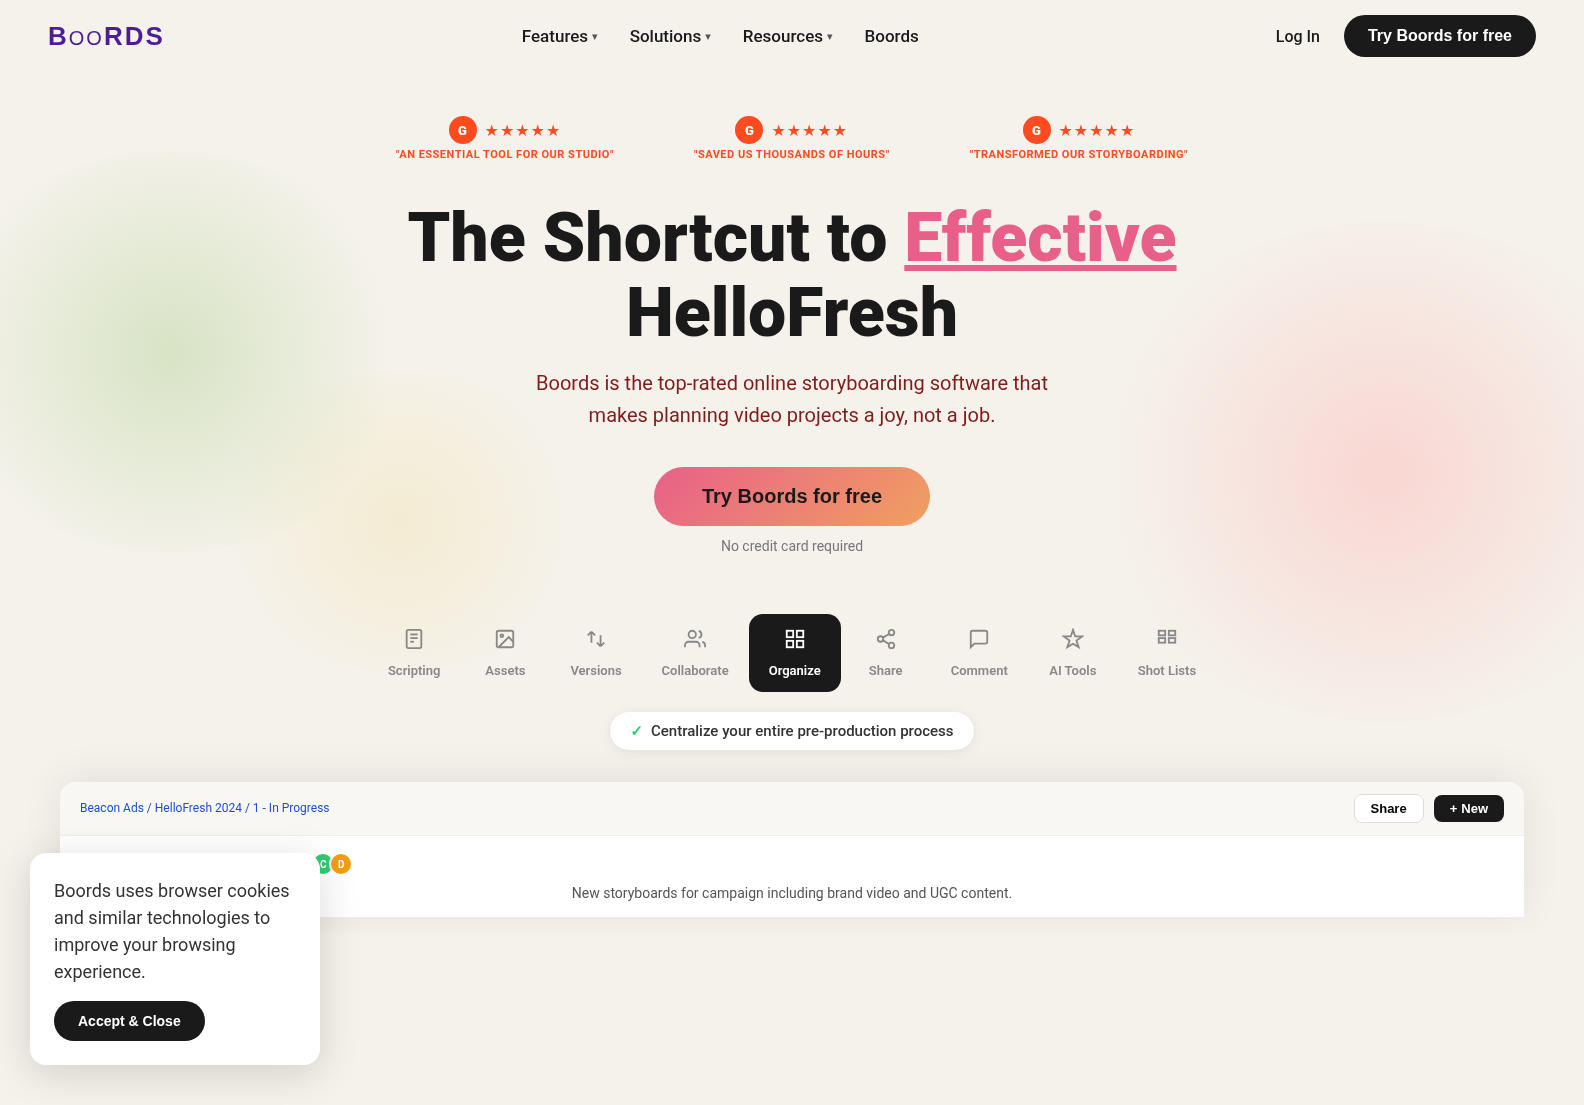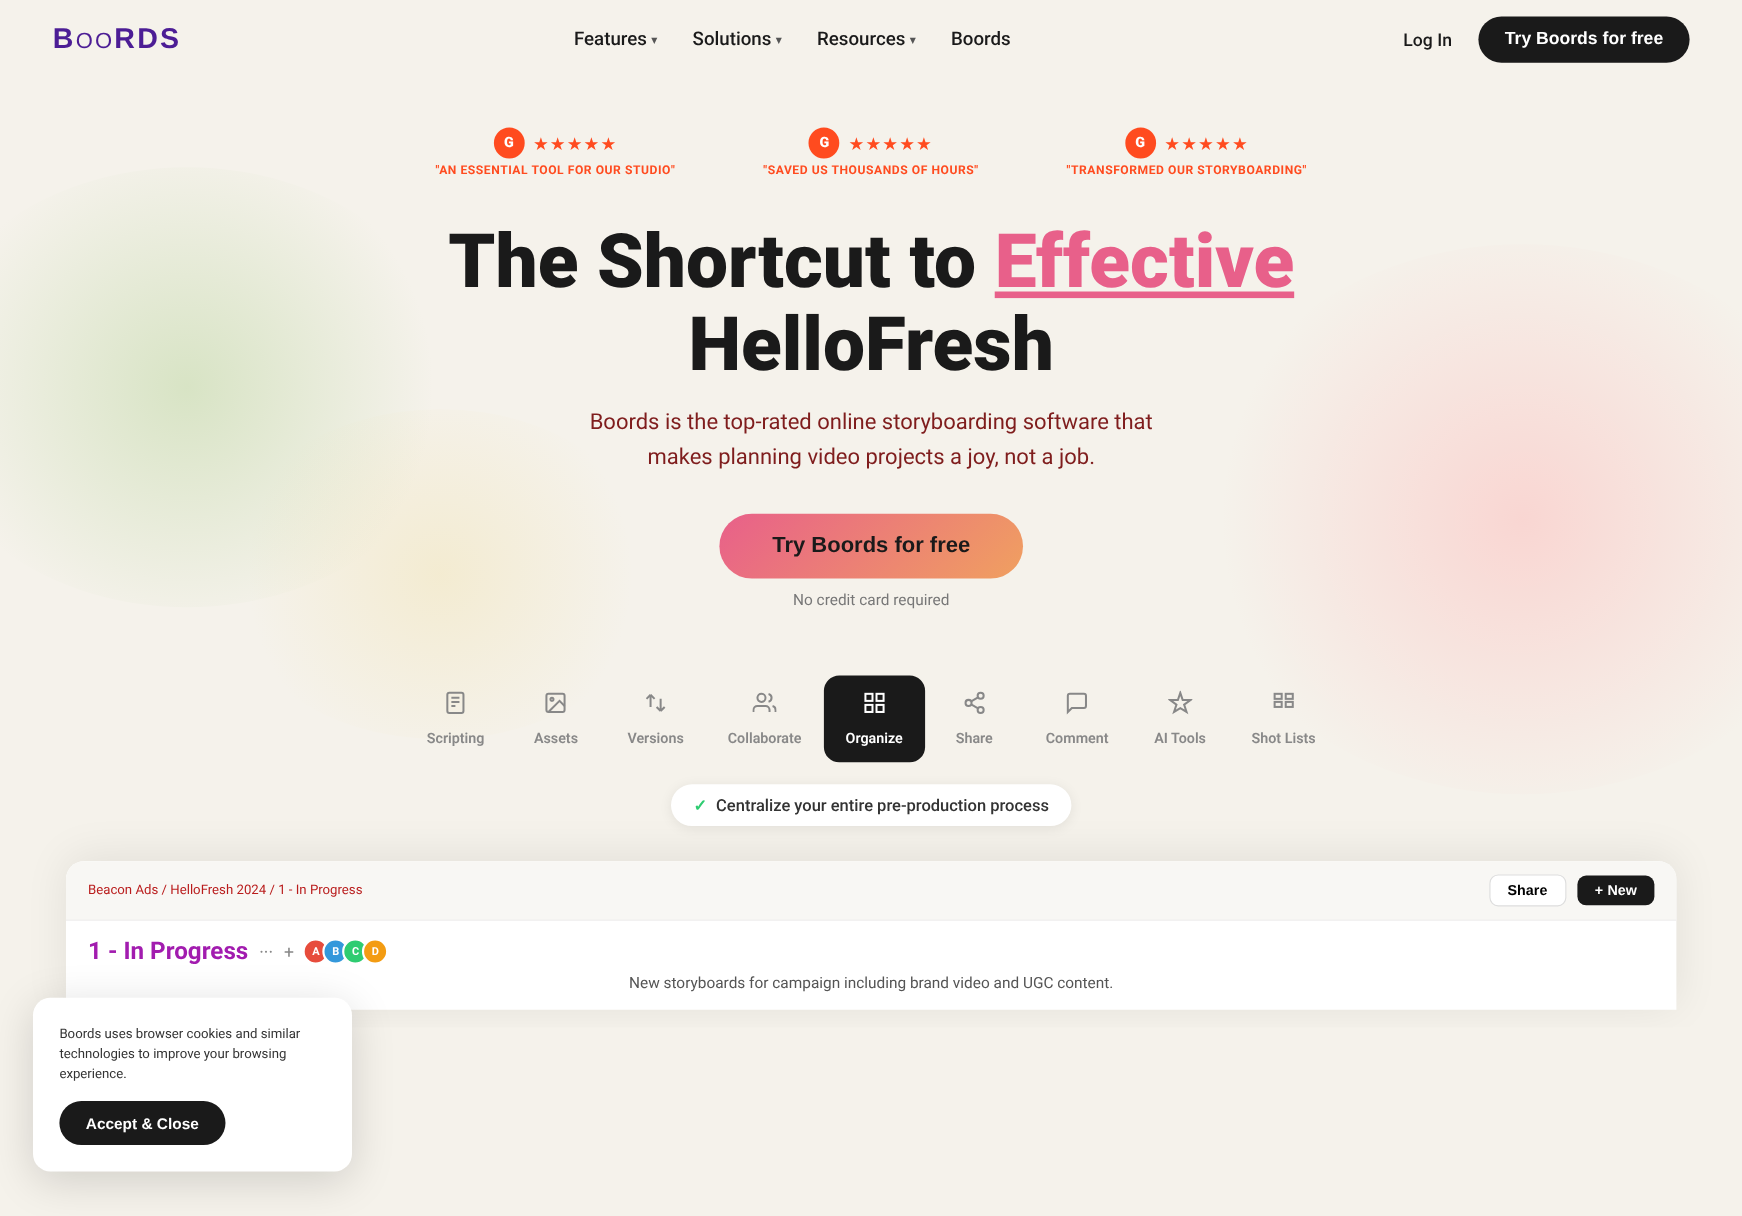--- a/index.html
+++ b/index.html
@@ -264,21 +264,21 @@
     .app-preview-header {
       background: #f8f7f4;
       border-bottom: 1px solid #eee;
       padding: 12px 20px;
       display: flex;
       align-items: center;
       justify-content: space-between;
     }
     .breadcrumb-text {
       font-size: 12px;
-      color: #b91c1c;
+      color: #1d4ed8;
     }
     .preview-actions {
       display: flex;
       gap: 10px;
       align-items: center;
     }
     .share-btn {
       background: white;
       border: 1px solid #ddd;
       border-radius: 8px;
@@ -347,21 +347,21 @@
       bottom: 40px;
       left: 30px;
       background: white;
       border-radius: 16px;
       padding: 24px;
       max-width: 290px;
       box-shadow: 0 8px 40px rgba(0,0,0,0.15);
       z-index: 100;
     }
     .cookie-text {
-      font-size: 12px;
+      font-size: 18px;
       color: #333;
       line-height: 1.5;
       margin-bottom: 16px;
     }
     .cookie-btn {
       background: #1a1a1a;
       color: white;
       border: none;
       border-radius: 50px;
       padding: 12px 24px;

